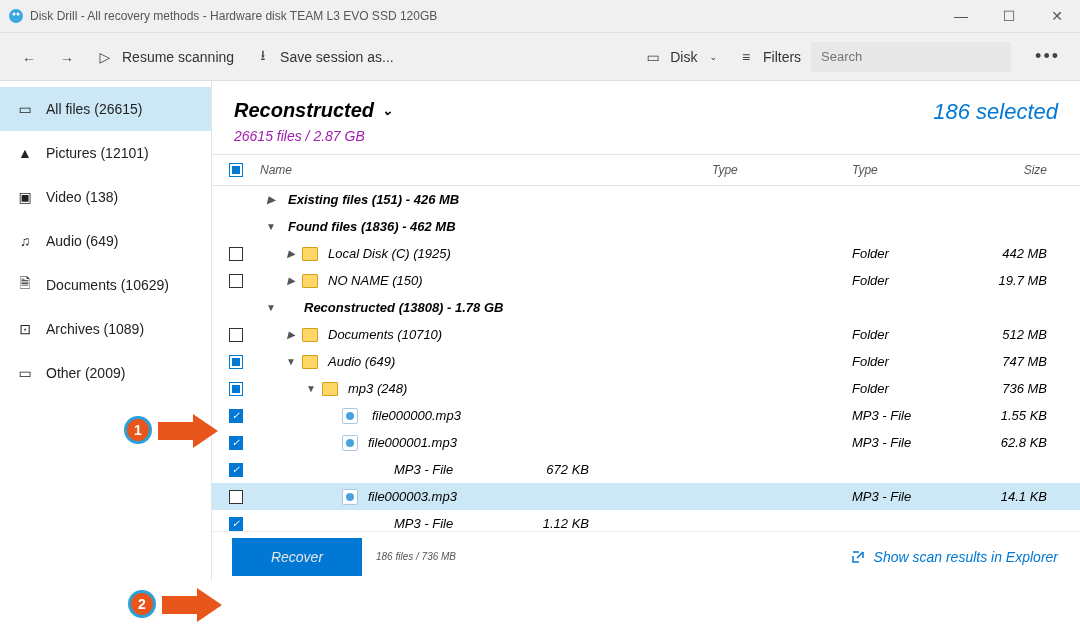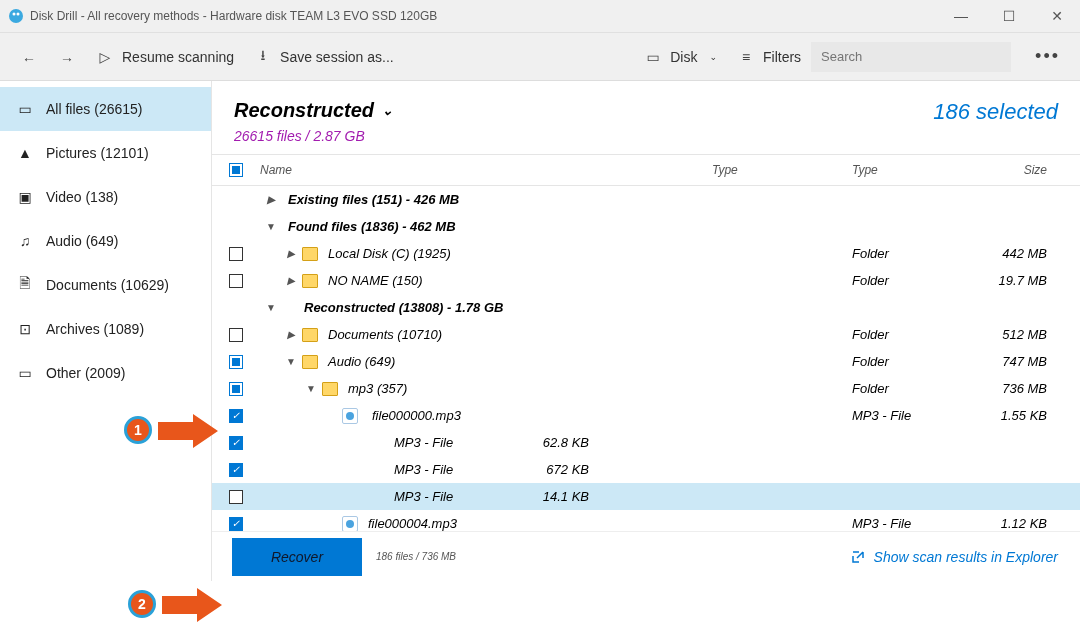--- a/index.html
+++ b/index.html
@@ -51,21 +51,21 @@
 .file-icon { width: 16px; height: 16px; background:#fff; border:1px solid #aac8e4; border-radius:2px; position:relative; }
 .file-icon::after{ content:""; position:absolute; width:8px; height:8px; background:#4aa3df; border-radius:50%; top:3px; left:3px; }
 
 .cb { width:14px; height:14px; border:1.5px solid #333; display:inline-flex; align-items:center; justify-content:center; background:#fff; }
 .cb.indet::after{ content:""; width:8px; height:8px; background:#0078d4; }
 .cb.indet{ border-color:#0078d4; }
 .cb.checked{ background:#0078d4; border-color:#0078d4; }
 .cb.checked::after{ content:"✓"; color:#fff; font-size:10px; line-height:1; }
 
 .footer { height: 50px; display:flex; align-items:center; padding: 0 22px 0 0; border-top:1px solid #eee; }
-.recover-btn { background:#0078d4; color:#0f172a; height:38px; width:130px; display:flex; align-items:center; justify-content:center; font-size:14px; margin-left:20px; cursor:pointer; }
+.recover-btn { background:#0078d4; color:#e5e5e5; height:38px; width:130px; display:flex; align-items:center; justify-content:center; font-size:14px; margin-left:20px; cursor:pointer; }
 .footer-sub { margin-left:14px; font-size:10px; color:#555; }
 .footer-spacer { flex:1; }
 .footer-link { color:#0078d4; font-size:14px; display:flex; align-items:center; gap:8px; cursor:pointer; }
 
 .badge { position:absolute; width:28px; height:28px; border-radius:50%; background:#e8561b; border:3px solid #2aa1d8; color:#fff; display:flex; align-items:center; justify-content:center; font-weight:bold; font-size:14px; z-index:10;}
 .arrow { position:absolute; z-index:9; }
 </style>
 </head>
 <body>
 
@@ -254,21 +254,21 @@
           <div class="col-size">747 MB</div>
         </div>
         <div class="row">
           <div class="col-check">
             <span class="cb indet"></span>
           </div>
           <div class="col-name">
             <span class="indent" style="width:40px"></span>
             <span class="tri">▼</span>
             <span class="folder-icon"></span>
-            <span style="margin-left:6px">mp3 (357)</span>
+            <span style="margin-left:6px">mp3 (248)</span>
           </div>
           <div class="col-date"></div>
           <div class="col-type">Folder</div>
           <div class="col-size">736 MB</div>
         </div>
         <div class="row">
           <div class="col-check">
             <span class="cb checked"></span>
           </div>
           <div class="col-name">
@@ -278,49 +278,55 @@
             <span style="margin-left:10px">file000000.mp3</span>
           </div>
           <div class="col-date"></div>
           <div class="col-type">MP3 - File</div>
           <div class="col-size">1.55 KB</div>
         </div>
         <div class="row">
           <div class="col-check">
             <span class="cb checked"></span>
           </div>
-          <div class="col-date"></div>
-          <div class="col-type">MP3 - File</div>
-          <div class="col-size">62.8 KB</div>
-        </div>
-        <div class="row">
-          <div class="col-check">
-            <span class="cb checked"></span>
-          </div>
-          <div class="col-date"></div>
-          <div class="col-type">MP3 - File</div>
-          <div class="col-size">672 KB</div>
-        </div>
-        <div class="row selected">
-          <div class="col-check">
-            <span class="cb "></span>
-          </div>
-          <div class="col-date"></div>
-          <div class="col-type">MP3 - File</div>
-          <div class="col-size">14.1 KB</div>
-        </div>
-        <div class="row">
-          <div class="col-check">
-            <span class="cb checked"></span>
-          </div>
           <div class="col-name">
             <span class="indent" style="width:60px"></span>
             <span class="tri"></span>
             <span class="file-icon"></span>
-            <span style="margin-left:6px">file000004.mp3</span>
+            <span style="margin-left:6px">file000001.mp3</span>
+          </div>
+          <div class="col-date"></div>
+          <div class="col-type">MP3 - File</div>
+          <div class="col-size">62.8 KB</div>
+        </div>
+        <div class="row">
+          <div class="col-check">
+            <span class="cb checked"></span>
+          </div>
+          <div class="col-date"></div>
+          <div class="col-type">MP3 - File</div>
+          <div class="col-size">672 KB</div>
+        </div>
+        <div class="row selected">
+          <div class="col-check">
+            <span class="cb "></span>
+          </div>
+          <div class="col-name">
+            <span class="indent" style="width:60px"></span>
+            <span class="tri"></span>
+            <span class="file-icon"></span>
+            <span style="margin-left:6px">file000003.mp3</span>
+          </div>
+          <div class="col-date"></div>
+          <div class="col-type">MP3 - File</div>
+          <div class="col-size">14.1 KB</div>
+        </div>
+        <div class="row">
+          <div class="col-check">
+            <span class="cb checked"></span>
           </div>
           <div class="col-date"></div>
           <div class="col-type">MP3 - File</div>
           <div class="col-size">1.12 KB</div>
         </div>
       </div>
     <div class="footer">
       <div class="recover-btn">Recover</div>
       <div class="footer-sub">186 files / 736 MB</div>
       <div class="footer-spacer"></div>

